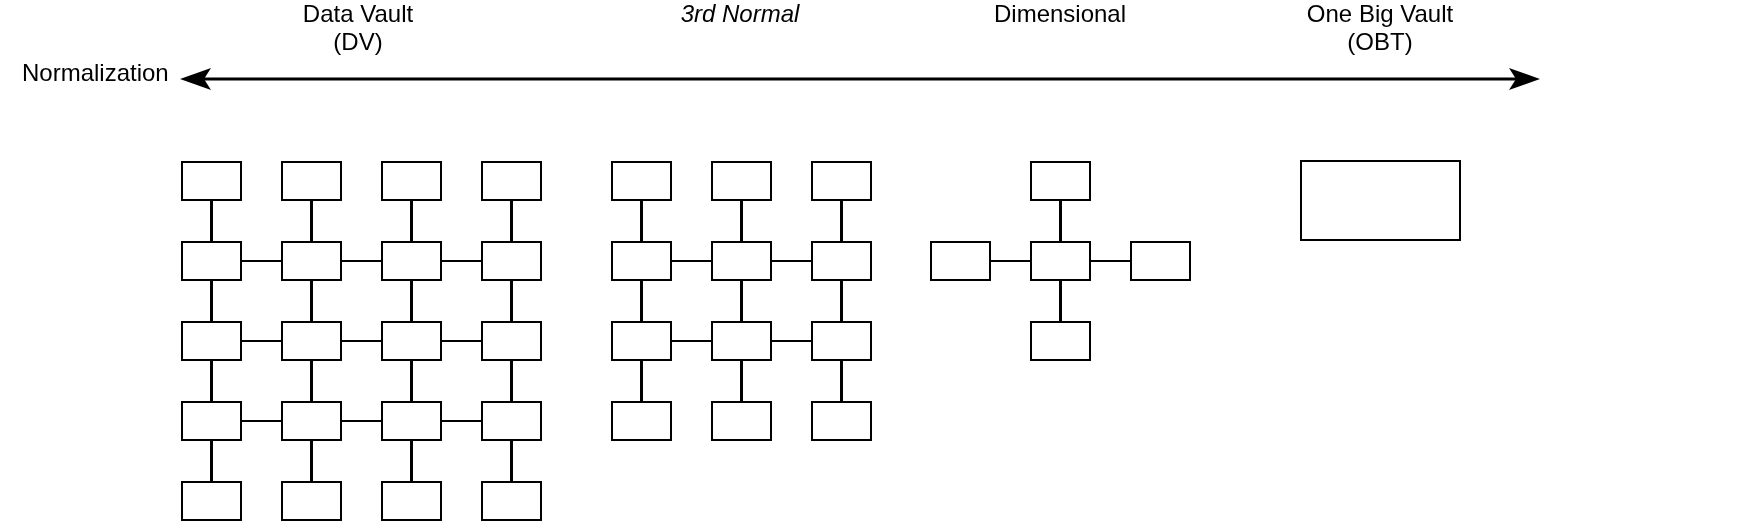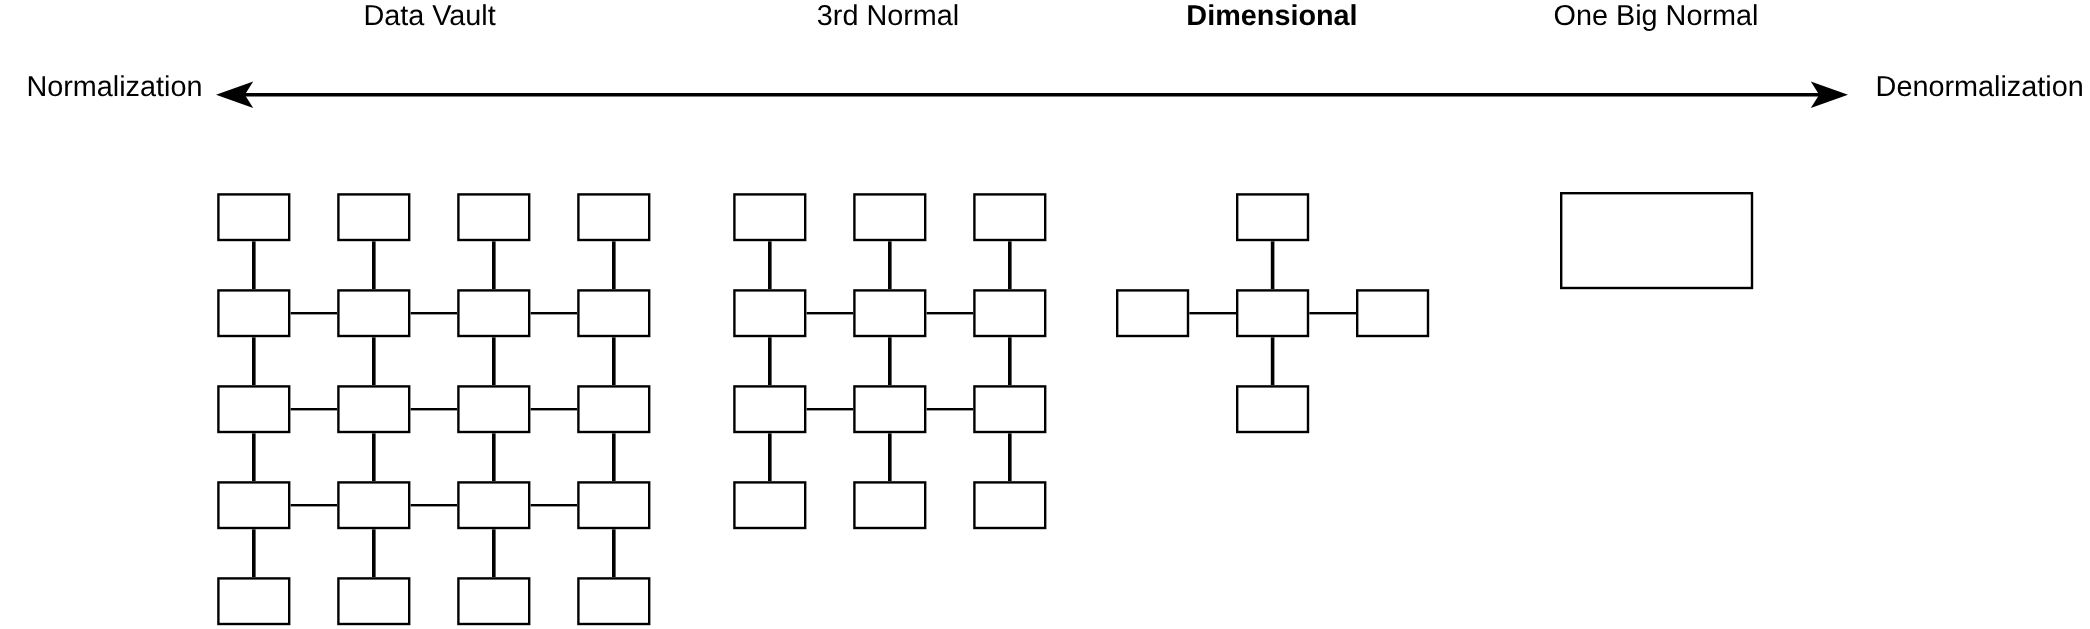--- a/index.html
+++ b/index.html
@@ -15,22 +15,22 @@
   .approach-label {
     position: absolute;
     top: 0;
     width: 300px;
     text-align: center;
     font-size: 24px;
     line-height: 28px;
     white-space: nowrap;
   }
   .lbl-dv  { left: 208px;  }
-  .lbl-3nf { left: 590px;  }
-  .lbl-dim { left: 910px; font-weight: bold;  }
+  .lbl-3nf { left: 590px; font-style: italic;  }
+  .lbl-dim { left: 910px;  }
   .lbl-obt { left: 1230px; }
   .side-label {
     position: absolute;
     top: 59px;
     font-size: 24px;
     line-height: 28px;
     white-space: nowrap;
   }
   .side-left  { left: 22px; }
   .side-right { left: 1563px; }
@@ -49,33 +49,34 @@
     position: absolute;
     background: #000000;
   }
 </style>
 </head>
 <body>
 
 <div class="canvas">
 
   <div class="side-label side-left">Normalization</div>
-  <div class="side-label side-right">Denormalization</div>
 
   <div class="approach-label lbl-dv">
     <div>Data Vault</div>
+    <div>(DV)</div>
   </div>
   <div class="approach-label lbl-3nf">
     <div>3rd Normal</div>
   </div>
   <div class="approach-label lbl-dim">
     <div>Dimensional</div>
   </div>
   <div class="approach-label lbl-obt">
-    <div>One Big Normal</div>
+    <div>One Big Vault</div>
+    <div>(OBT)</div>
   </div>
 
   <div class="axis-arrow-layer"><svg width="1742" height="524" viewBox="0 0 1742 524" xmlns="http://www.w3.org/2000/svg">
         <line x1="204" y1="79" x2="1516" y2="79" stroke="#000000" stroke-width="3"></line>
         <polygon points="180,79 211,68 204,79 211,90" fill="#000000"></polygon>
         <polygon points="1540,79 1509,68 1516,79 1509,90" fill="#000000"></polygon>
       </svg></div>
 
   <div class="diagrams-layer">
       <div class="" style="position: absolute; left: 0px; top: 0px;">

